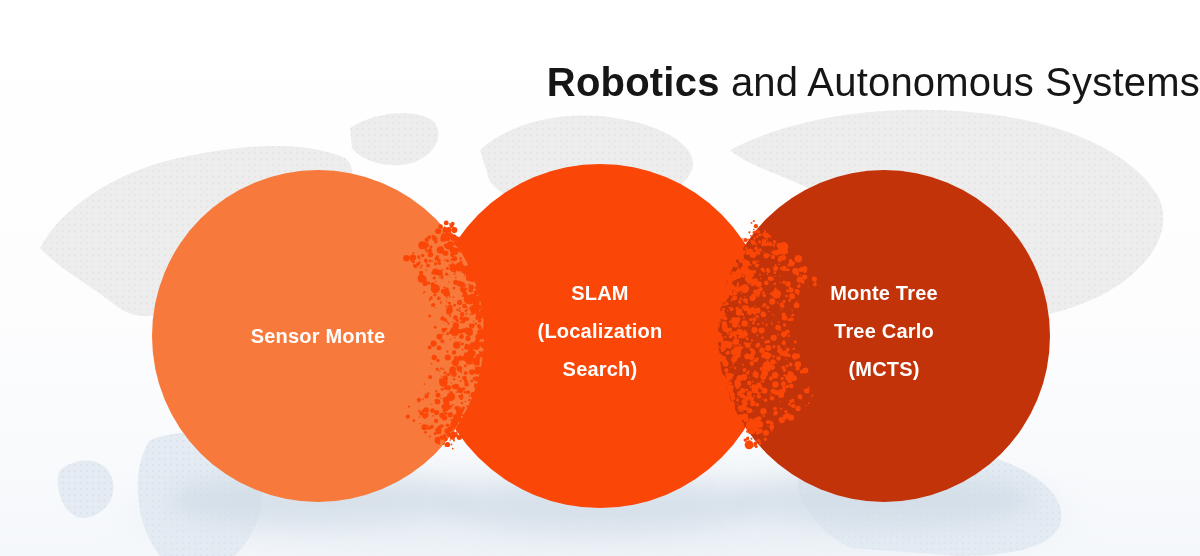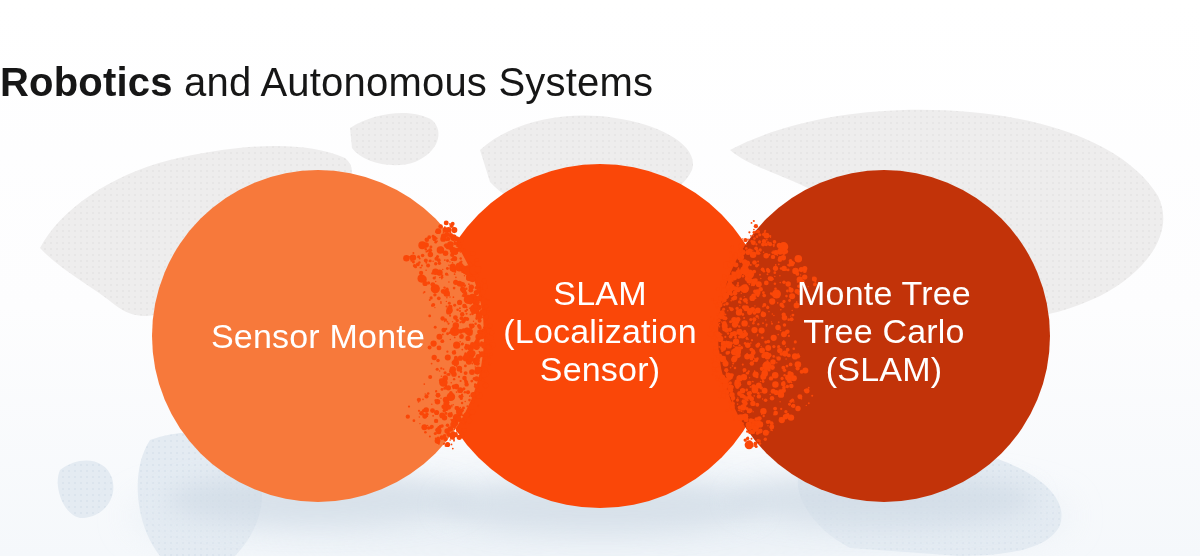--- a/index.html
+++ b/index.html
@@ -3,27 +3,27 @@
 <meta charset="utf-8">
 <style>
   html,body{margin:0;padding:0;background:#ffffff;}
   .stage{
     position:relative;width:1200px;height:556px;overflow:hidden;
     background:linear-gradient(180deg,#ffffff 0%,#fdfdfe 55%,#f5f8fb 100%);
     font-family:"Liberation Sans","DejaVu Sans",sans-serif;
   }
   .stage svg{position:absolute;left:0;top:0;}
   .title{
-    position:absolute;top:58px;left:0;right:0;text-align:left;
+    position:absolute;top:58px;left:0;right:0;text-align:right;
     font-size:40px;line-height:48px;color:#161616;font-weight:400;letter-spacing:.2px;
   }
   .title .bold{font-weight:700;}
   .label{
-    position:absolute;color:#ffffff;font-weight:400;text-align:center;
-    font-size:34px;line-height:38px;letter-spacing:.2px;
+    position:absolute;color:#ffffff;font-weight:700;text-align:center;
+    font-size:20px;line-height:38px;letter-spacing:.2px;
   }
   .label span{display:block;}
   .label-left{left:168px;top:317px;width:300px;}
   .label-middle{left:440px;top:274px;width:320px;}
   .label-right{left:724px;top:274px;width:320px;}
 </style>
 </head>
 <body>
 
 <div class="stage">
@@ -1630,22 +1630,22 @@
     <span class="bold">Robotics</span><span> and Autonomous Systems</span>
   </div>
 
   <div class="label label-left">
     <span>Sensor Monte</span>
   </div>
 
   <div class="label label-middle">
     <span>SLAM</span>
     <span>(Localization</span>
-    <span>Sensor)</span>
+    <span>Search)</span>
   </div>
 
   <div class="label label-right">
     <span>Monte Tree</span>
     <span>Tree Carlo</span>
-    <span>(SLAM)</span>
+    <span>(MCTS)</span>
   </div>
 
 </div>
 
 </body></html>

